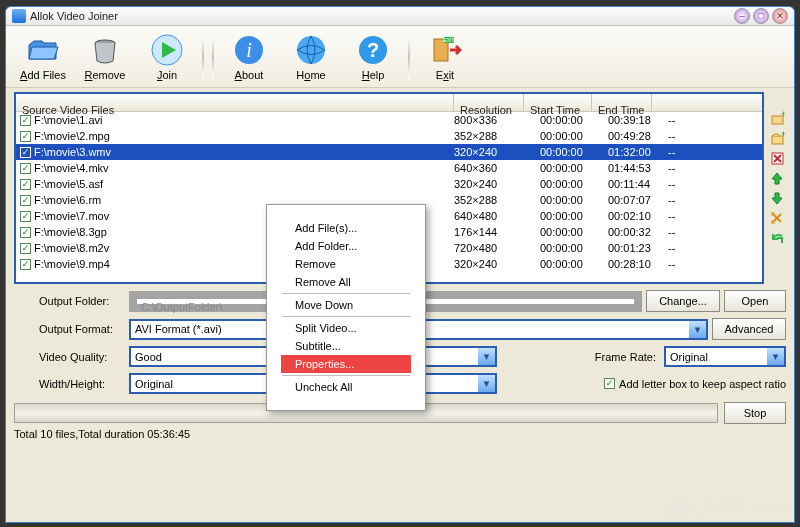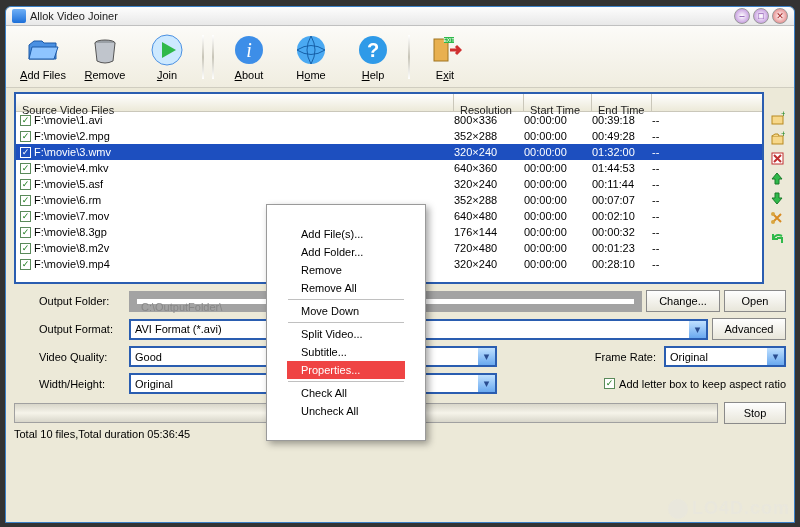--- a/index.html
+++ b/index.html
@@ -28,21 +28,21 @@
 .th { border-right: 1px solid #cac7ba; padding: 10px 6px 0; font-size: 11px; color: #222; cursor: pointer; }
 .th-source { width: 438px; }
 .th-res { width: 70px; }
 .th-start { width: 68px; }
 .th-end { width: 60px; }
 .th-status { flex: 1; }
 .tbody { }
 .row { display: flex; height: 16px; align-items: center; font-size: 11px; }
 .row.selected { background: #1d4fbf; color: #fff; }
 .cell-source { width: 438px; display: flex; align-items: center; gap: 3px; padding-left: 4px; }
-.cell-res { width: 70px; }
+.cell-res { width: 86px; }
 .cell-start { width: 68px; }
 .cell-end { width: 60px; }
 .cell-status { flex: 1; }
 .chk { width: 11px; height: 11px; border: 1px solid #5a8a5a; background: #fff; display: inline-flex; align-items: center; justify-content: center; color: #1a7a1a; font-size: 9px; line-height: 1; }
 .row.selected .chk { border-color: #fff; color: #fff; background: transparent; }
 .side-icons { width: 22px; display: flex; flex-direction: column; align-items: center; gap: 4px; padding-top: 18px; padding-left: 4px; }
 .side-btn { width: 16px; height: 16px; cursor: pointer; display: flex; align-items: center; justify-content: center; }
 
 .form-area { margin-top: 6px; }
 .form-row { display: flex; align-items: center; margin-bottom: 6px; gap: 4px; }
@@ -57,21 +57,21 @@
 .combo-arrow { width: 17px; height: 17px; background: linear-gradient(#bfe0ff,#6aa9ef); display: flex; align-items: center; justify-content: center; color: #2a4d90; margin: 0 0 0 0; }
 .combo.w1 { width: 158px; }
 .combo.w2 { width: 122px; }
 .combo.wfull { flex: 1; min-width: 0; }
 .chk-inline { display: flex; align-items: center; gap: 4px; font-size: 11px; }
 
 .progress-row { display: flex; align-items: center; gap: 6px; margin-top: 8px; }
 .progress { flex: 1; height: 20px; border: 1px solid #a0a0a0; background: linear-gradient(#d8d6ca,#f6f4ea,#d8d6ca); }
 .status-line { margin-top: 4px; font-size: 11px; }
 
-.context-menu { position: absolute; top: 116px; left: 260px; width: 160px; background: #fff; border: 1px solid #9a9a9a; box-shadow: 3px 3px 7px rgba(0,0,0,0.35); z-index: 50; padding: 20px; }
+.context-menu { position: absolute; top: 116px; left: 260px; width: 160px; background: #fff; border: 1px solid #9a9a9a; box-shadow: 3px 3px 7px rgba(0,0,0,0.35); z-index: 50; padding: 14px; }
 .ctx-item { height: 18px; display: flex; align-items: center; padding: 0 14px; font-size: 11px; cursor: pointer; }
 .ctx-item.hover { background: #ef4444; color: #fff; }
 .ctx-sep { height: 1px; background: #c0c0c0; margin: 2px 1px; }
 
 .watermark { position: absolute; right: 10px; bottom: 8px; font-size: 18px; color: rgba(230,230,230,0.35); font-weight: bold; font-family: Arial, sans-serif; letter-spacing: 1px; }
 .watermark-icon { display: inline-block; width: 20px; height: 20px; border-radius: 50%; background: rgba(230,230,230,0.35); vertical-align: middle; margin-right: 4px; }
 </style>
 </head>
 <body>
 
@@ -378,21 +378,20 @@
       <div class="ctx-item">Add Folder...</div>
       <div class="ctx-item">Remove</div>
       <div class="ctx-item">Remove All</div>
       <div class="ctx-sep"></div>
       <div class="ctx-item">Move Down</div>
       <div class="ctx-sep"></div>
       <div class="ctx-item">Split Video...</div>
       <div class="ctx-item">Subtitle...</div>
       <div class="ctx-item hover">Properties...</div>
       <div class="ctx-sep"></div>
-      <div class="ctx-item">Check All</div>
       <div class="ctx-item">Uncheck All</div>
     </div>
   </div>
 </div>
 
 <div class="watermark">
   <span class="watermark-icon"></span><span>LO4D.com</span>
 </div>
 
 </body></html>

